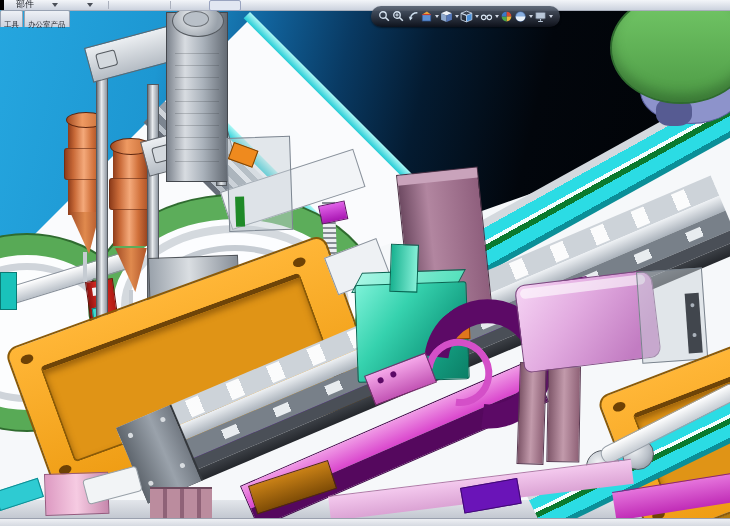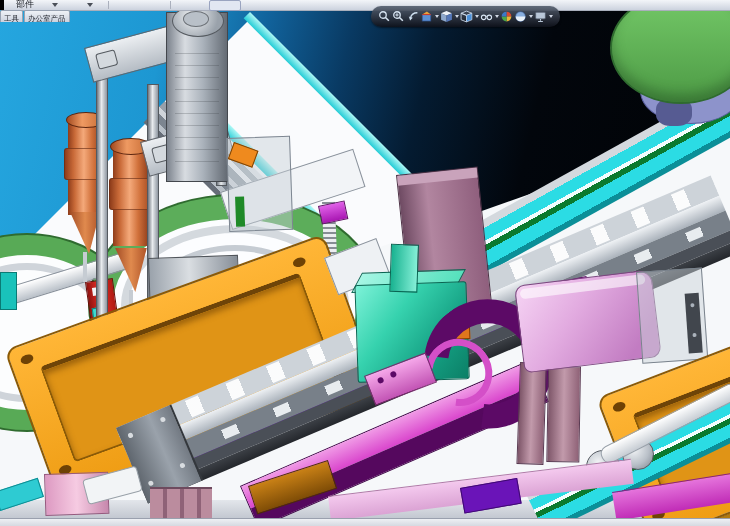--- a/index.html
+++ b/index.html
@@ -11,21 +11,21 @@
   .topbar{left:4px;top:0;width:730px;height:10px;
     background:linear-gradient(180deg,#f3f5f9,#ccd2de);border-bottom:1px solid #a9afbc;z-index:80;}
   .topbar-label{left:12px;top:-2px;font-size:9px;color:#1a1d24;}
   .caret{width:0;height:0;border-left:3px solid transparent;border-right:3px solid transparent;
     border-top:4px solid #4a4f58;}
   .sep{width:1px;height:8px;background:#aab0bd;top:1px;}
   .inset-btn{left:205px;top:0;width:30px;height:9px;background:#e2e7f2;
     border:1px solid #9aa4c0;border-radius:2px;}
   .tabs{left:0;top:10px;height:12px;z-index:81;display:flex;}
   .tab{background:linear-gradient(180deg,#eef1f6,#ccd2de);border:1px solid #98a2b2;border-bottom:none;
-    border-radius:2px 2px 0 0;font-size:7.5px;line-height:11px;color:#2a2e36;padding:2px 3px;margin-right:1px;}
+    border-radius:2px 2px 0 0;font-size:7.5px;line-height:11px;color:#2a2e36;padding:8px 3px;margin-right:1px;}
   .statusbar{left:0;top:518px;width:730px;height:8px;
     background:linear-gradient(180deg,#eef0f4,#d2d6de);border-top:1px solid #9aa0ae;z-index:80;}
   
   .hud{left:371px;top:6px;height:21px;z-index:90;display:flex;align-items:center;gap:1px;
     padding:0 7px;border-radius:10px;
     background:linear-gradient(180deg,rgba(86,96,112,.92),rgba(14,17,26,.94));
     box-shadow:0 1px 2px rgba(0,0,0,.5);}
   .hud-btn{display:flex;align-items:center;cursor:pointer;}
   .hud-caret{width:0;height:0;border-left:2.5px solid transparent;border-right:2.5px solid transparent;
     border-top:3px solid #cfd6e2;margin:0 0 0 1px;}

